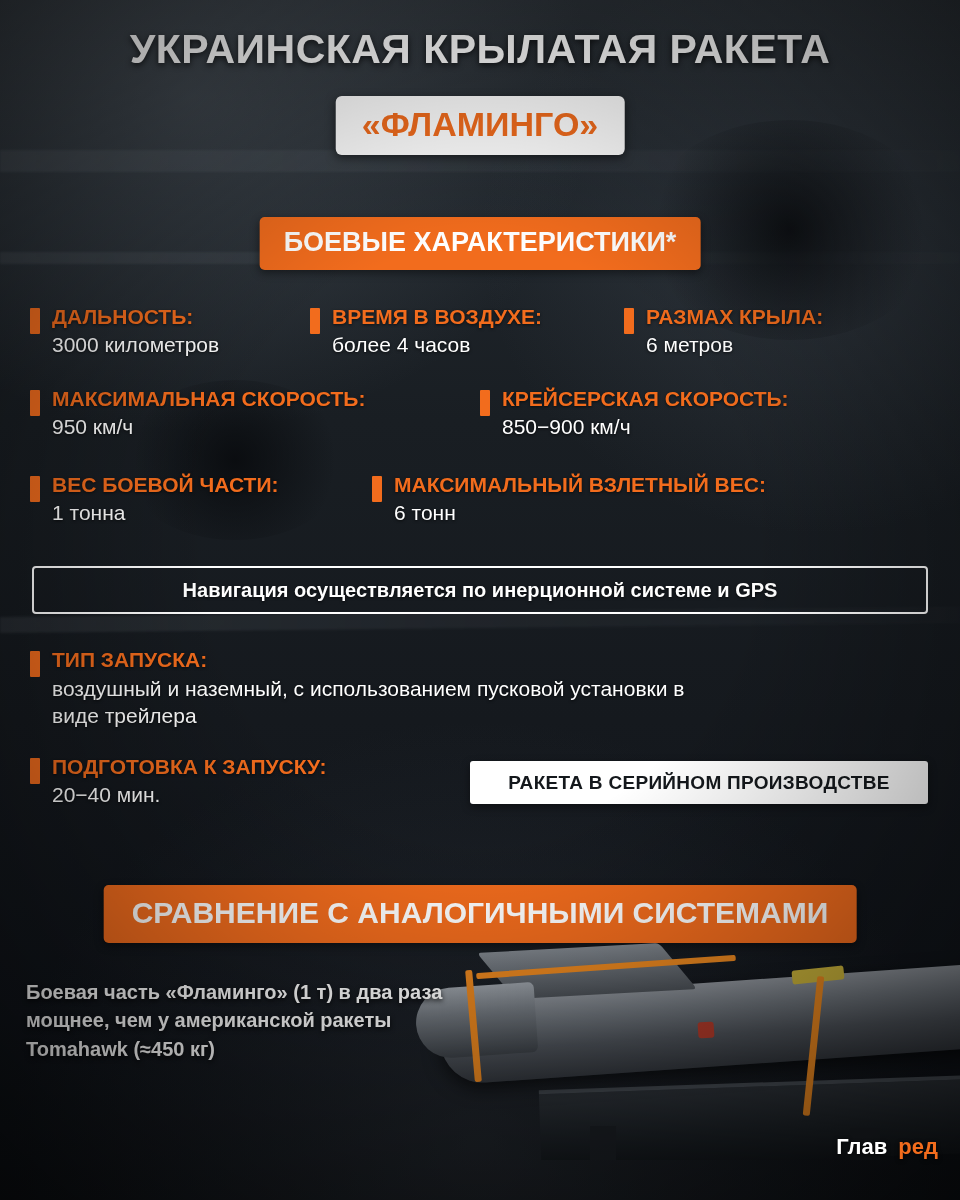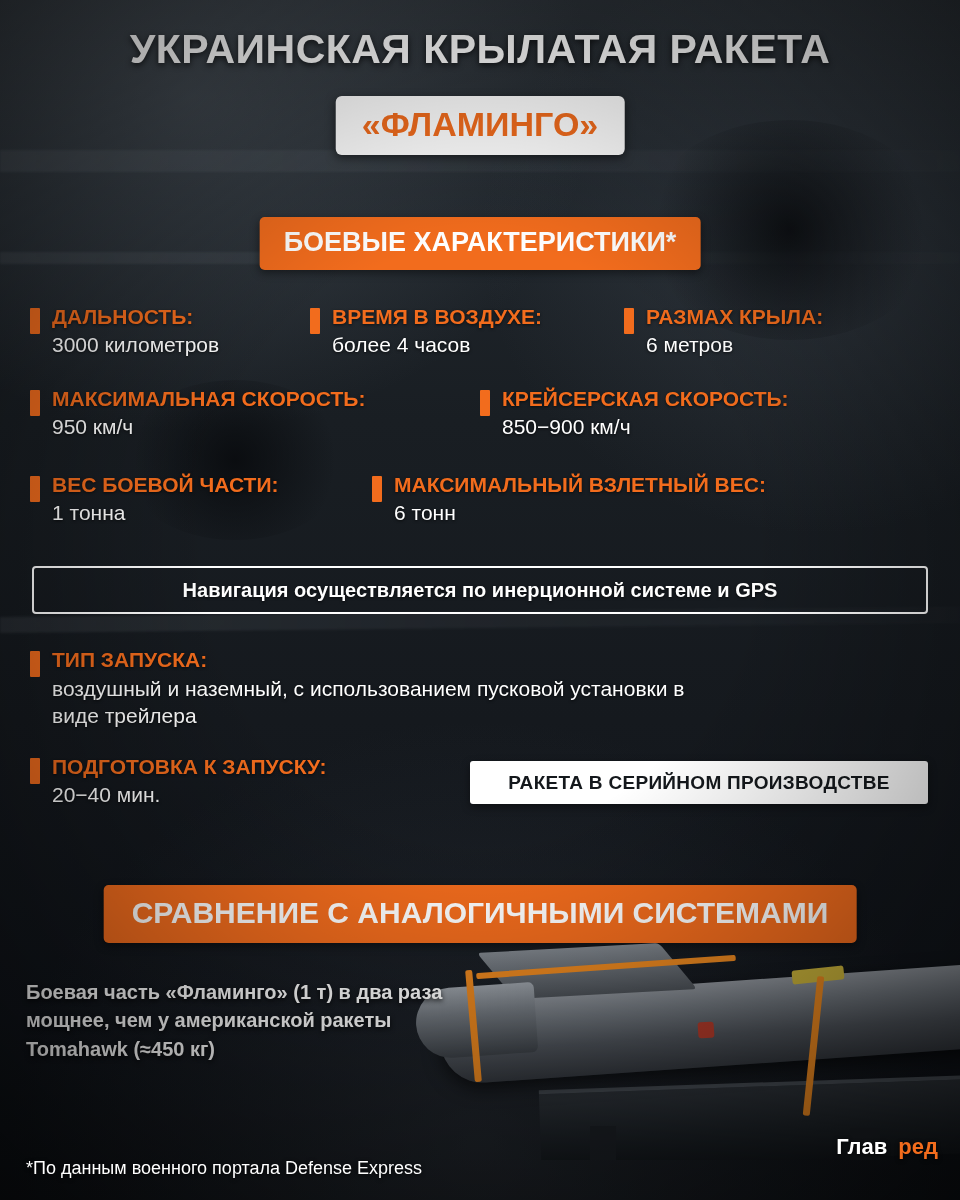--- a/index.html
+++ b/index.html
@@ -339,17 +339,16 @@
     <div class="missile-detail-yellow"></div>
     <div class="strap s1"></div>
     <div class="strap s2"></div>
     <div class="strap s3"></div>
   </div>
 
   <div class="compare-text">Боевая часть «Фламинго» (1 т) в два раза мощнее, чем у американской ракеты Tomahawk (≈450 кг)</div>
 
   <div class="vignette"></div>
 
-  <div class="footnote">*По данным военного портала Defense Express</div>
   <div class="logo">
     <span class="l-white">Глав</span><span class="l-orange">ред</span>
   </div>
 </div>
 
 </body></html>

